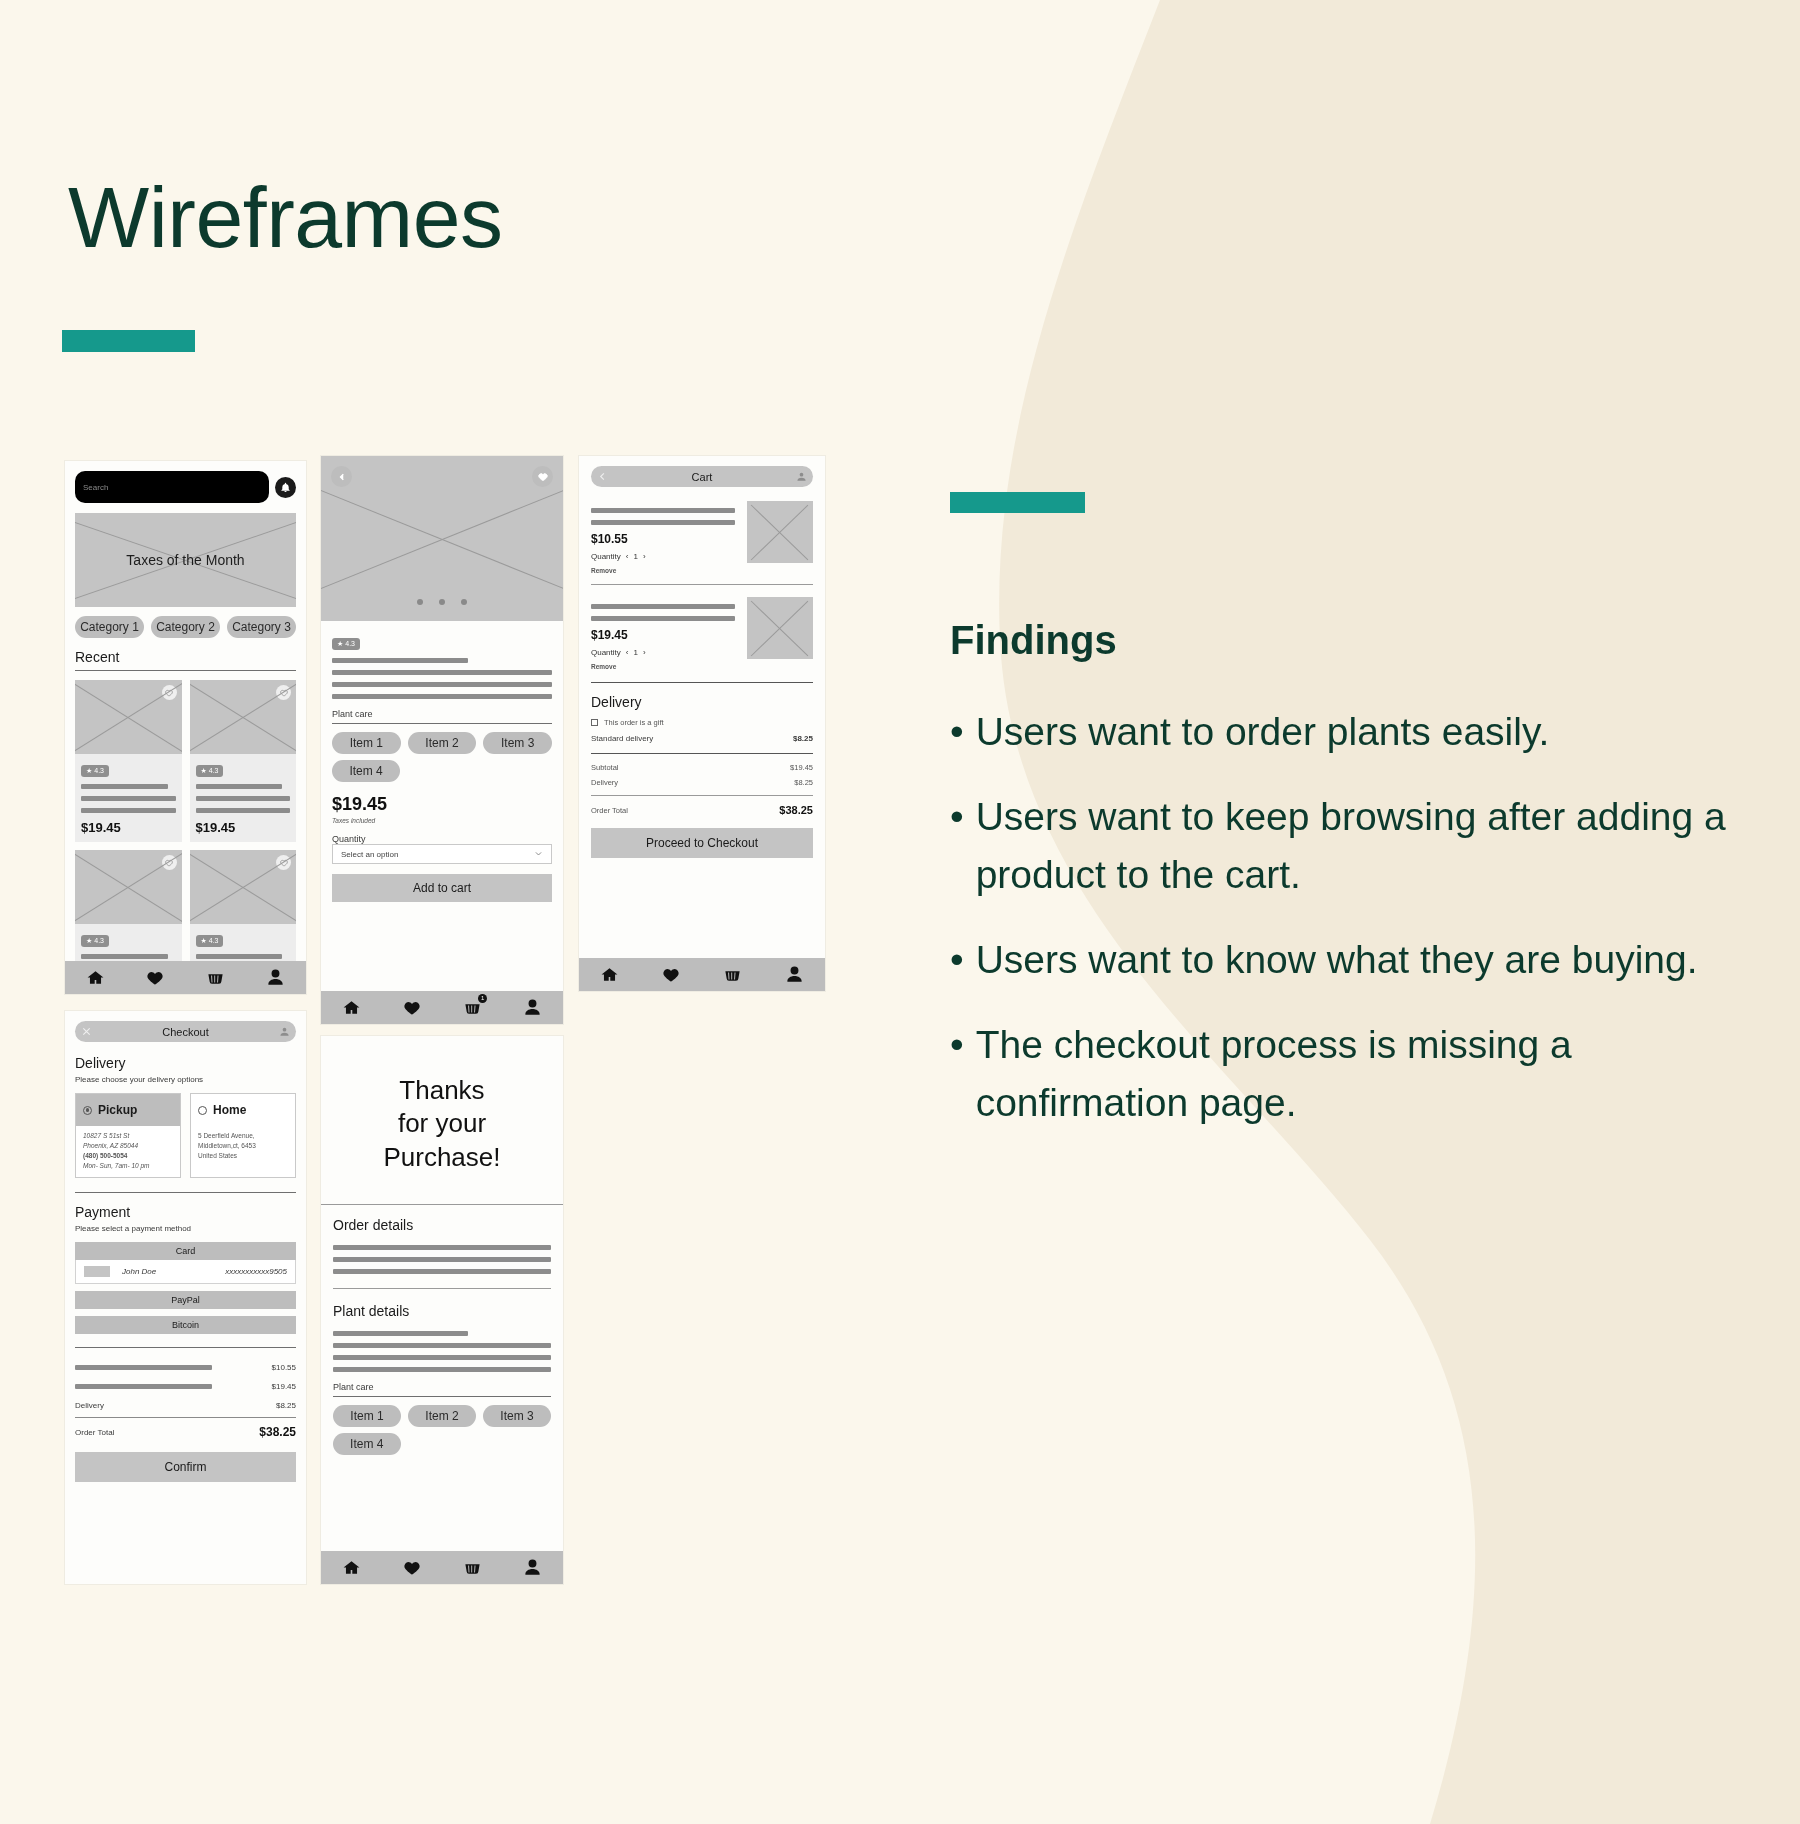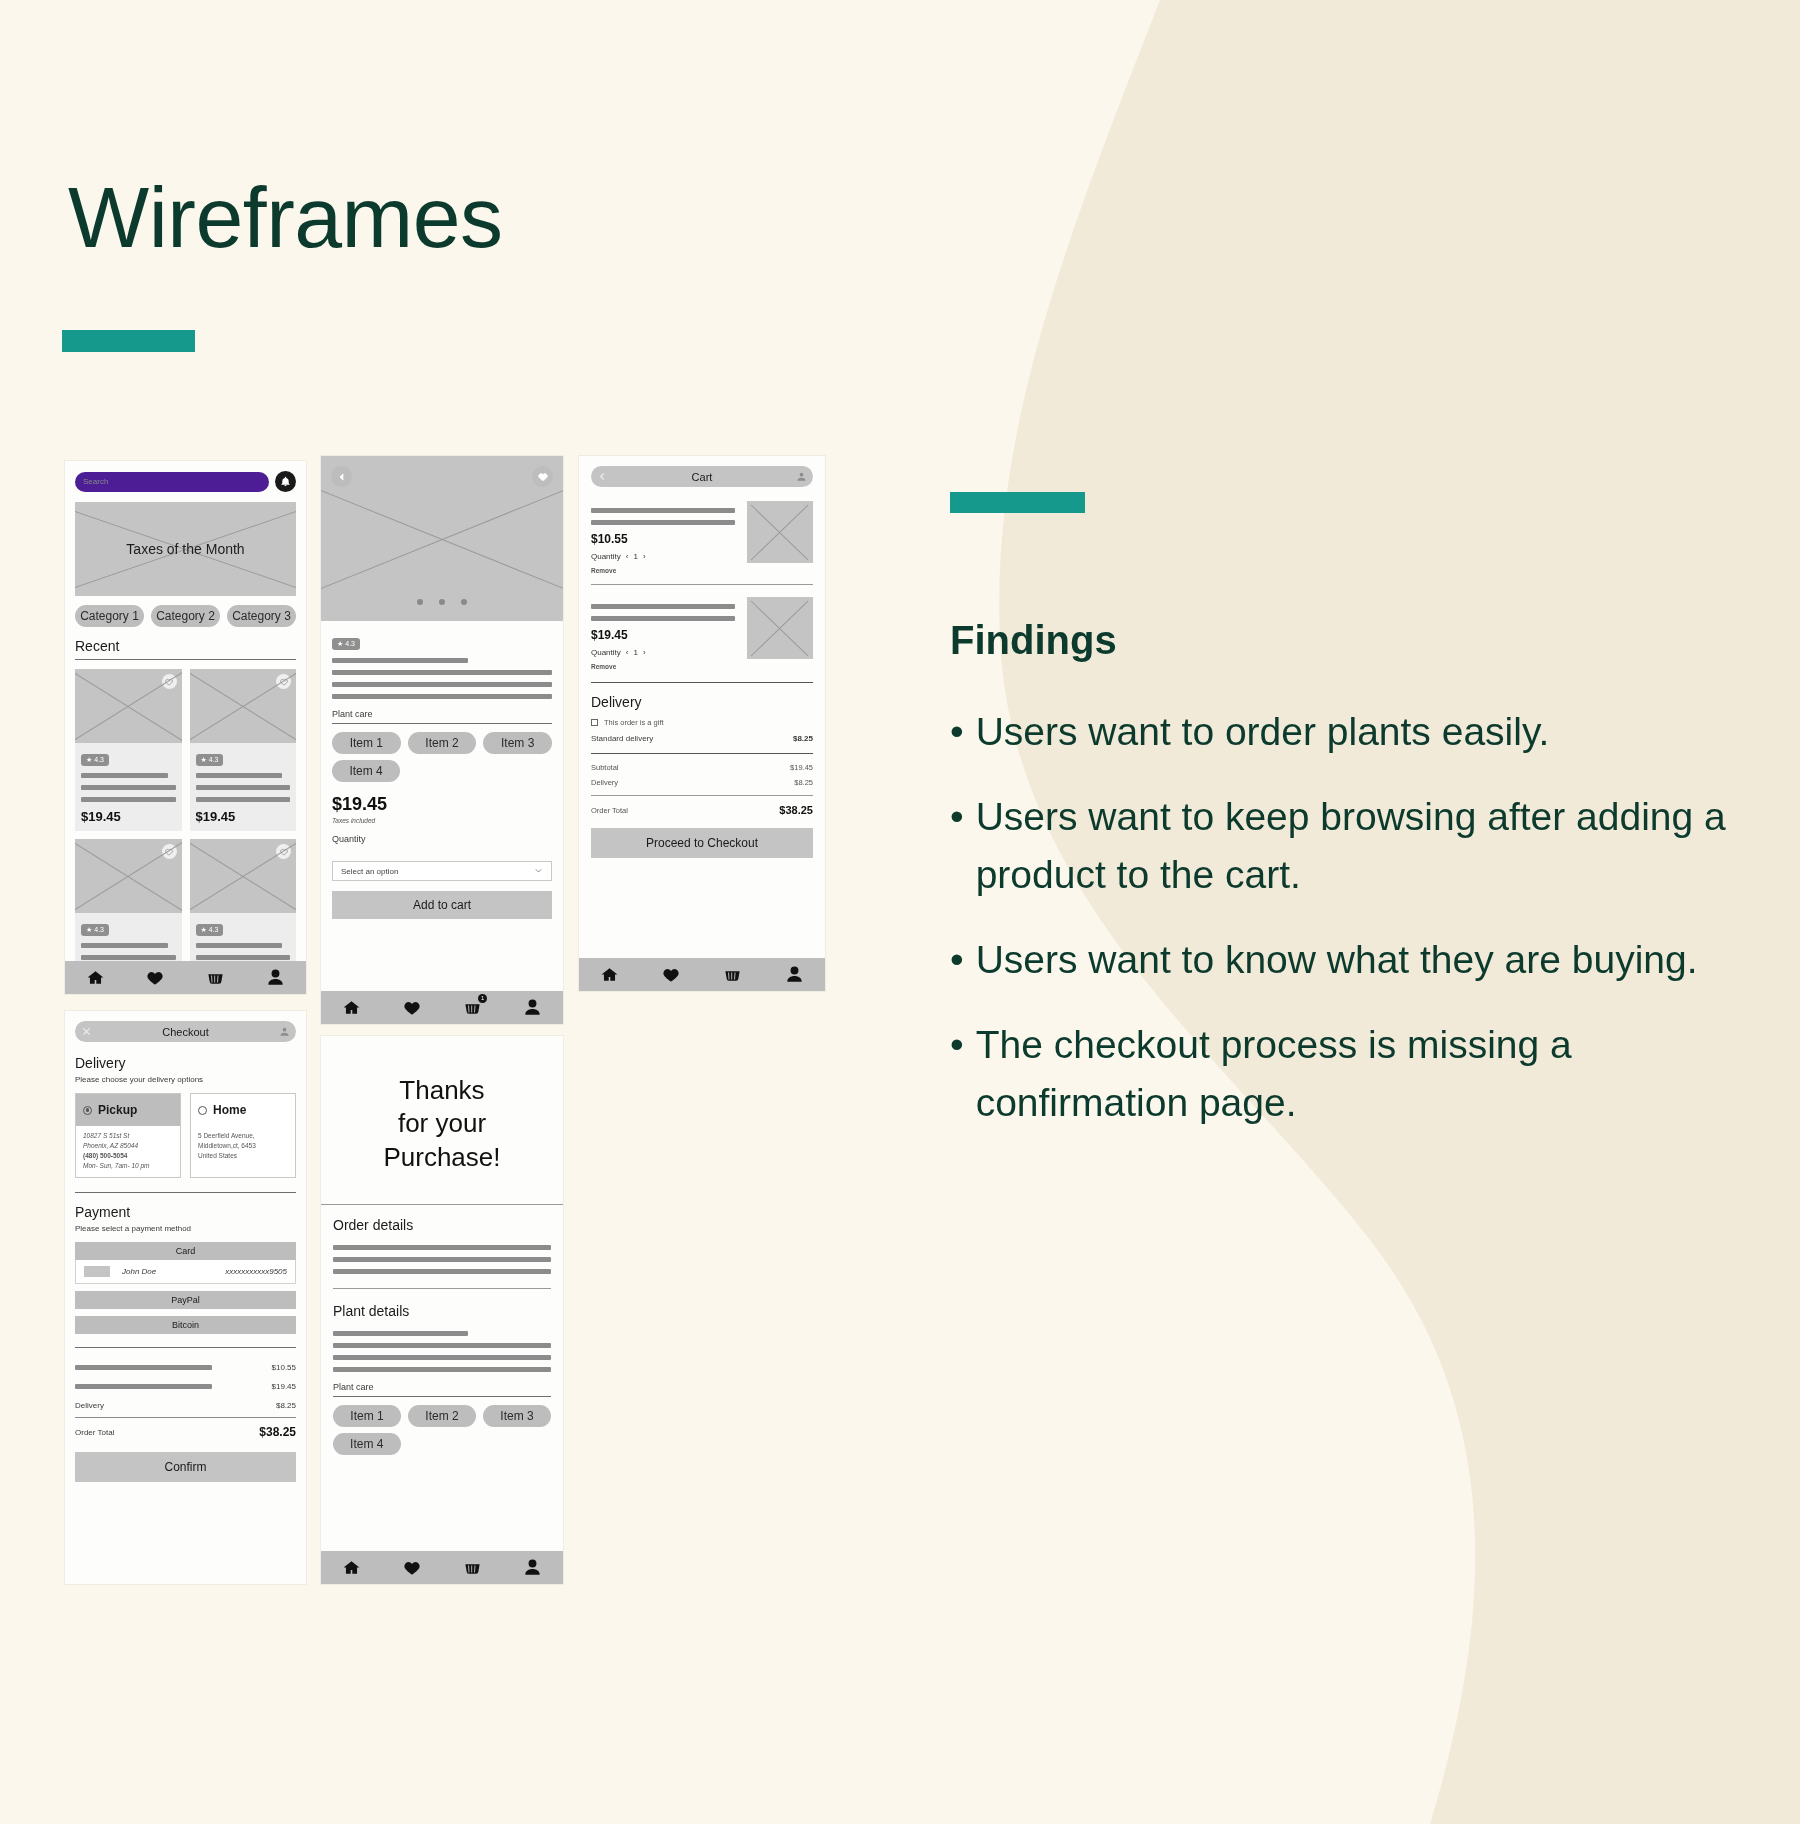--- a/index.html
+++ b/index.html
@@ -140,23 +140,23 @@
   .navbar .nav-ic { width: 22px; height: 22px; display: flex; align-items: center; justify-content: center; }
   .navbar svg { fill: #111; }
 
   
   .topbar {
     display: flex;
     align-items: center;
     gap: 6px;
   }
   .searchbox {
-    background: #4c1d95;
+    background: #000000;
     border-radius: 10px;
-    height: 20px;
+    height: 32px;
     flex: 1;
     display: flex;
     align-items: center;
     padding-left: 8px;
     font-size: 8px;
     color: #8a8a8a;
   }
   .circ-btn {
     width: 21px; height: 21px;
     border-radius: 50%;
@@ -511,21 +511,21 @@
     <div style="display:flex; gap:7px; margin-top:6px;">
       <div class="chip" style="width:31%;">Item 4</div>
     </div>
 
     <div style="margin-top:12px;">
       <span style="font-size:18px; font-weight:bold; color:#111;">$19.45</span>
       <div class="tiny" style="font-style:italic; margin-top:2px;">Taxes included</div>
     </div>
 
     <div class="small" style="margin-top:10px; font-size:9px;">Quantity</div>
-    <div class="selectbox" style="margin-top:17px;">
+    <div class="selectbox" style="margin-top:0;">
       <span>Select an option</span>
       <span>
         <svg width="9" height="9" viewBox="0 0 24 24" fill="none" stroke="#777" stroke-width="2.2">
             <path d="M5 9l7 7 7-7"></path>
           </svg>
       </span>
     </div>
 
     <div class="pill-btn" style="margin-top:10px; height:28px; line-height:28px; font-size:12px;">Add to cart</div>
   </div>

